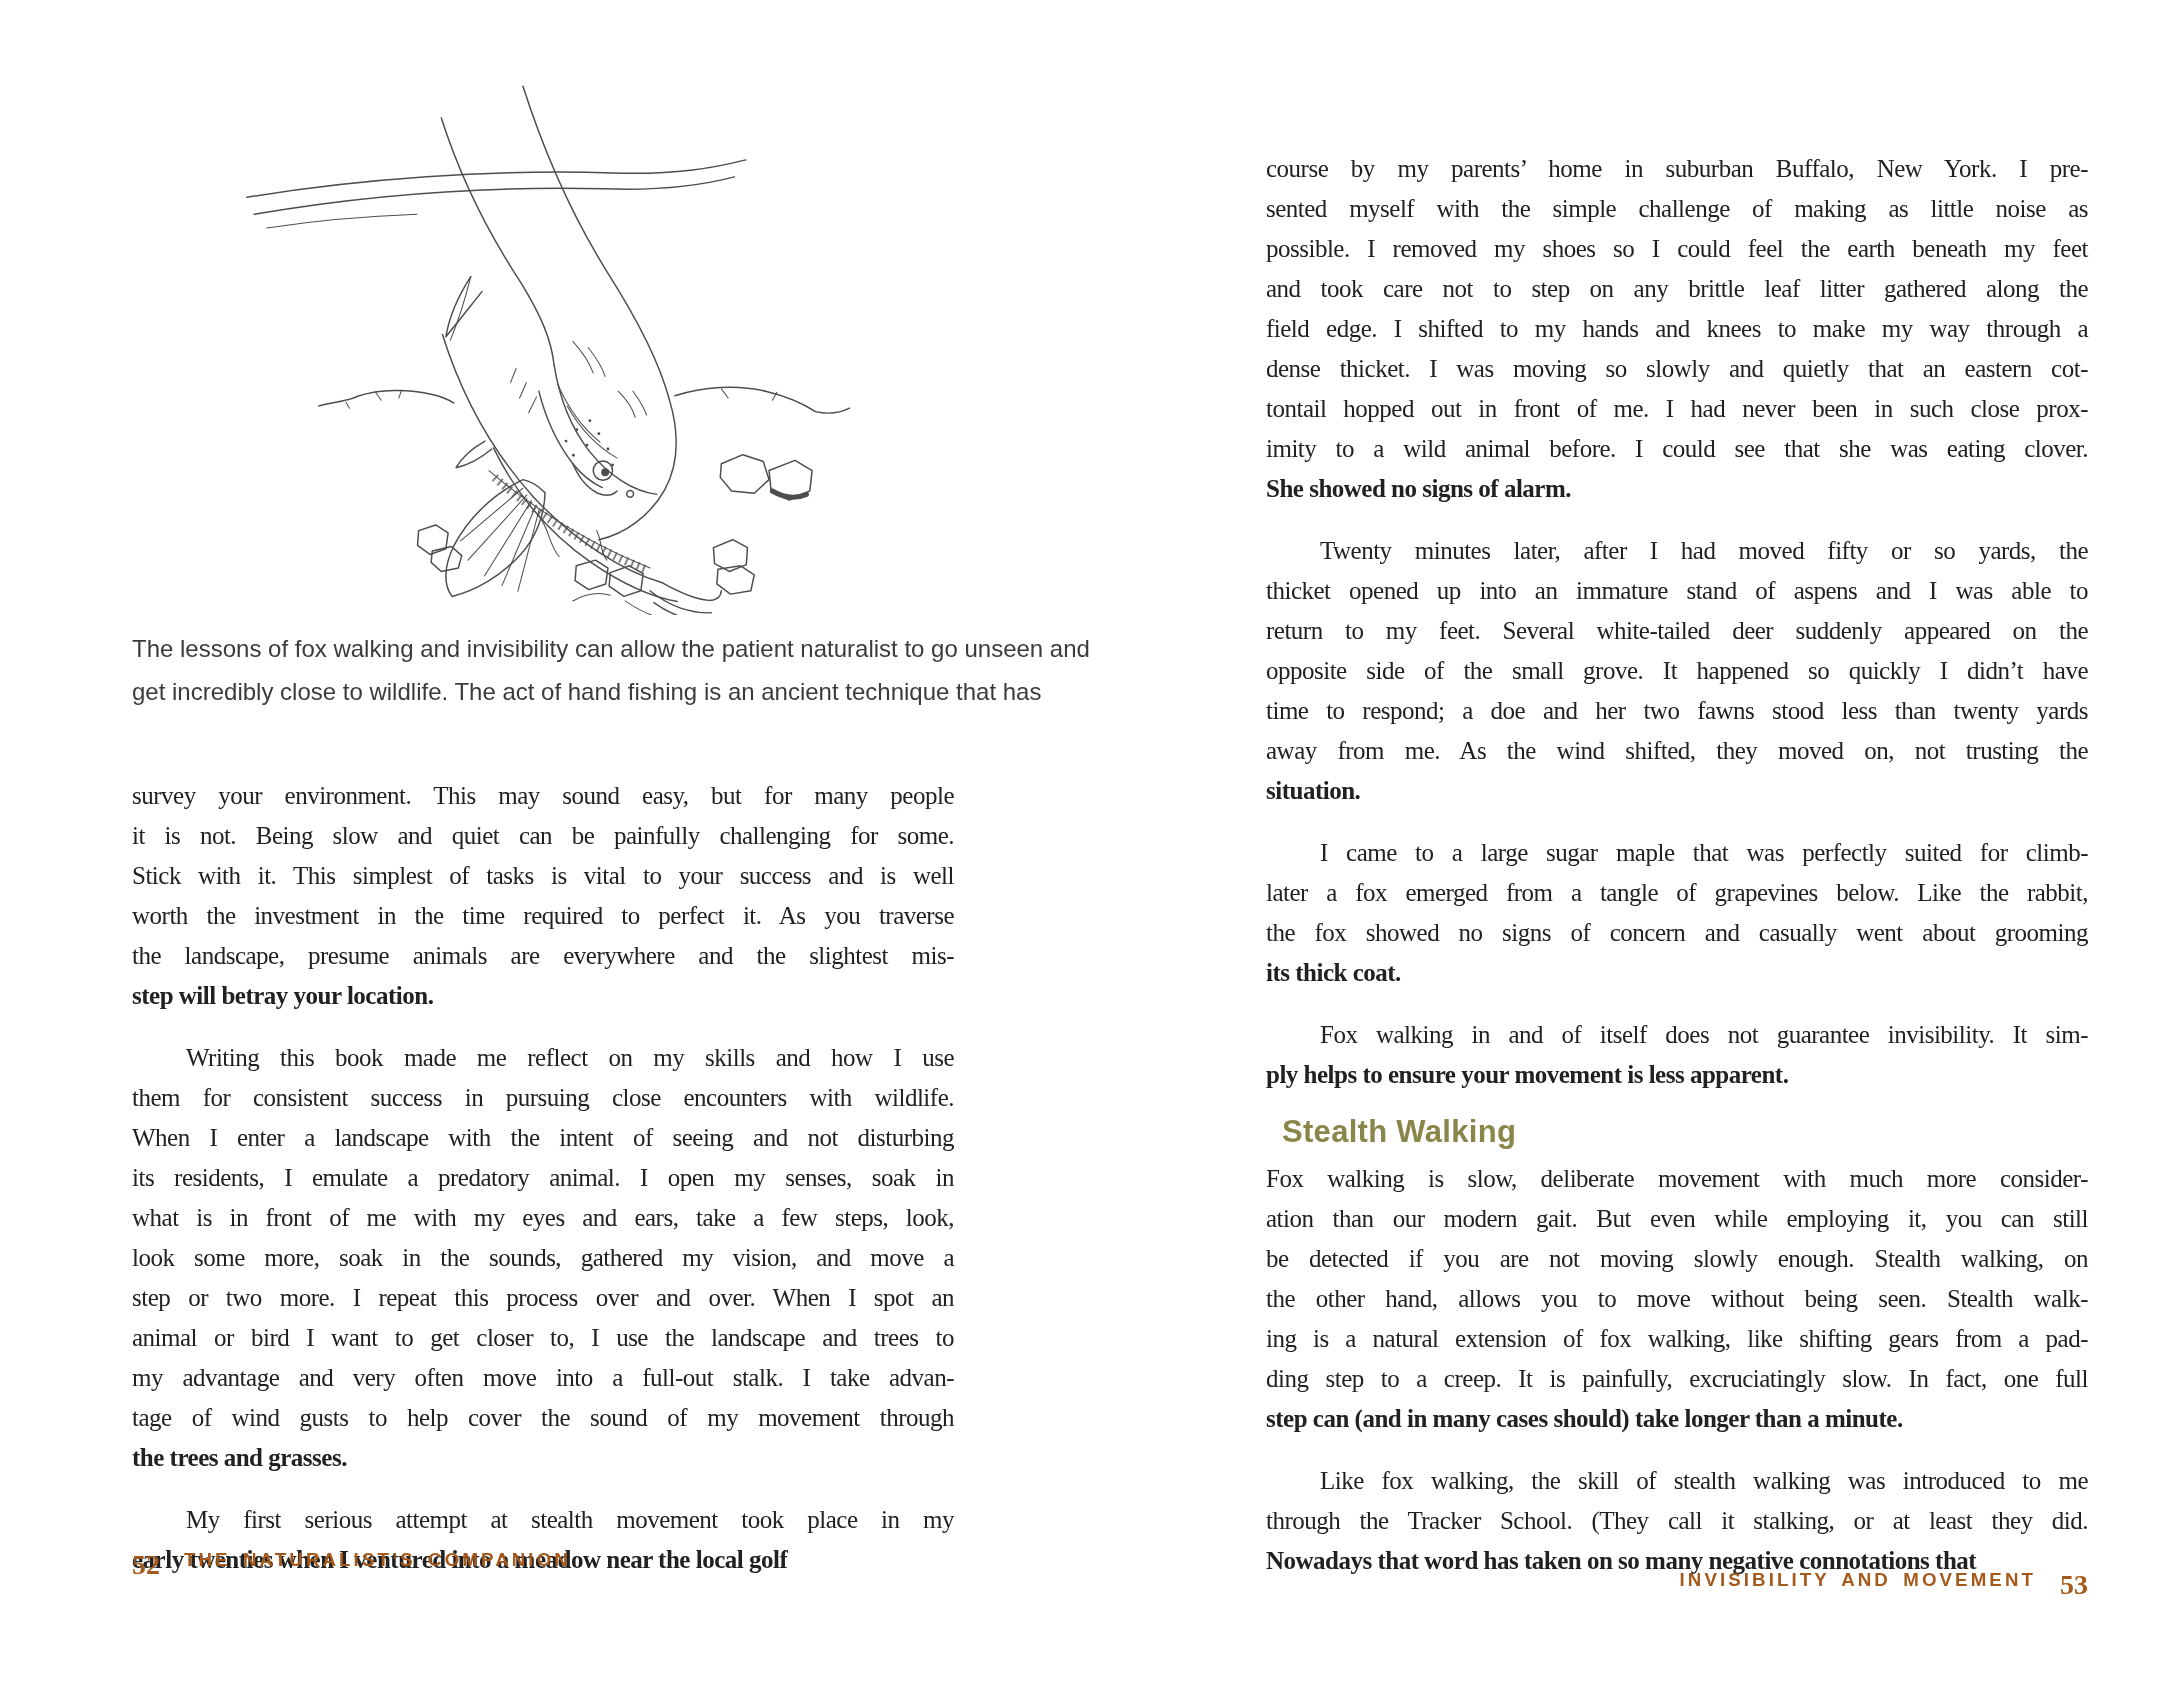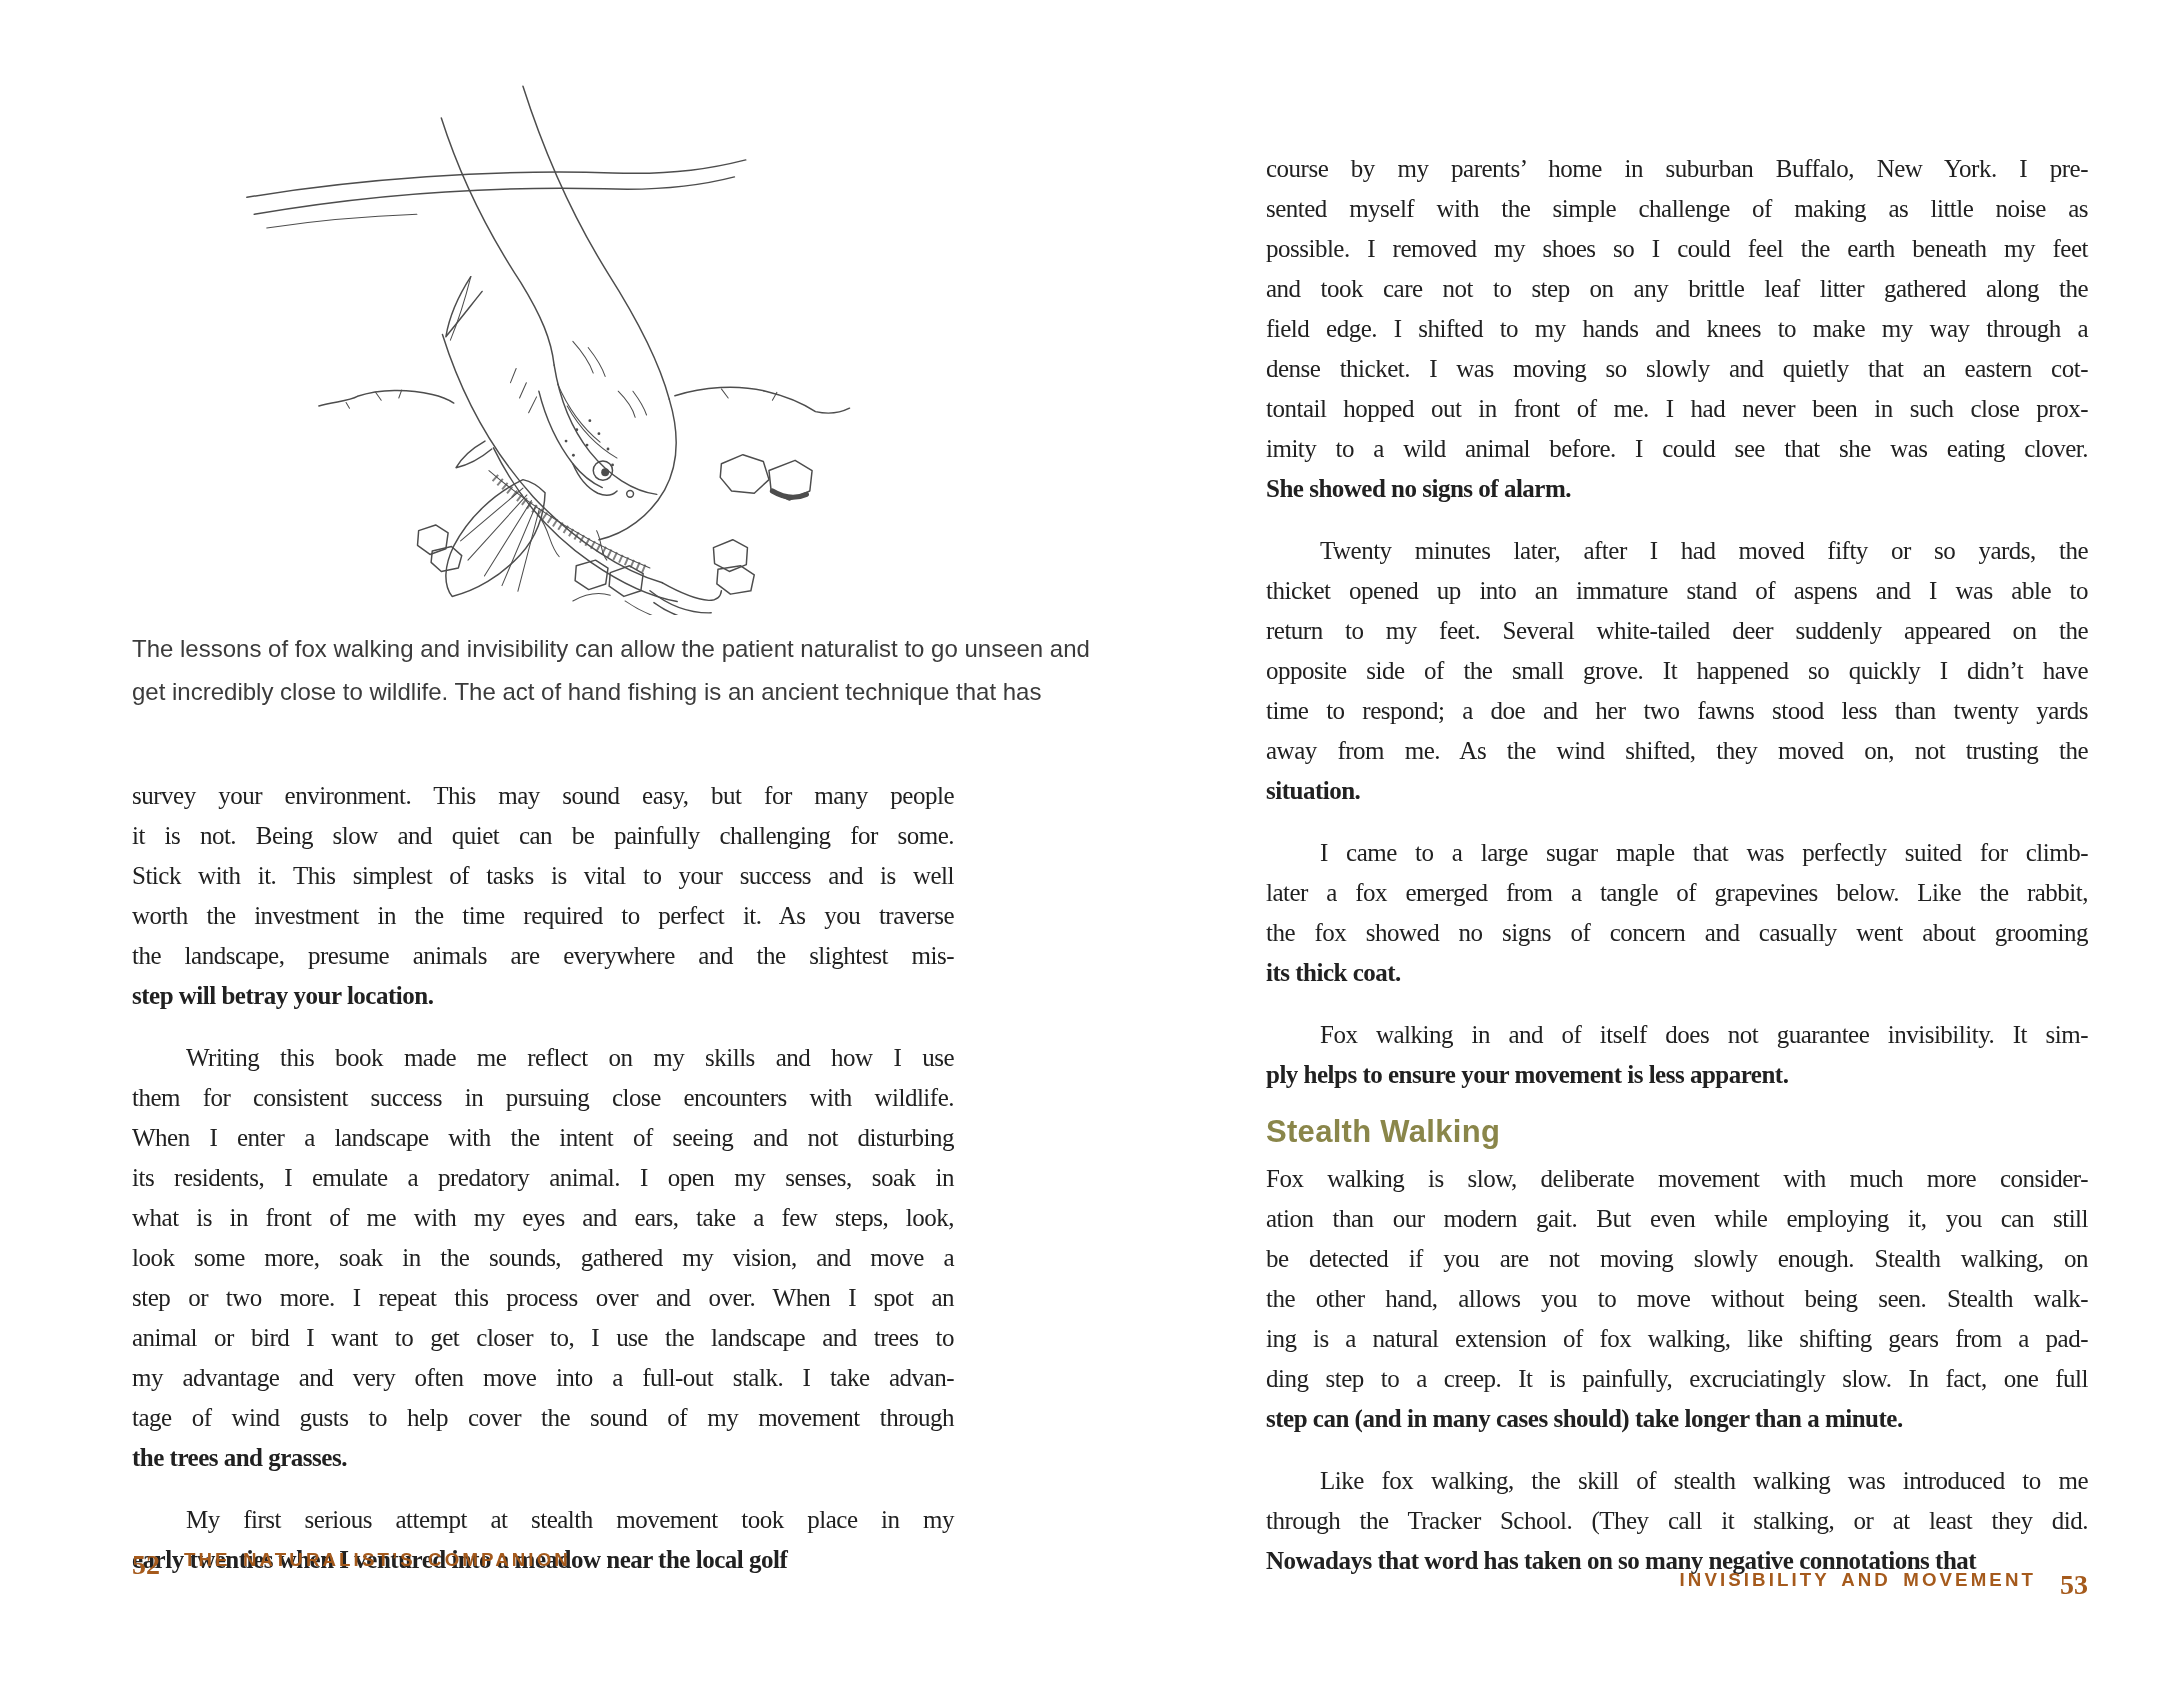--- a/index.html
+++ b/index.html
@@ -206,21 +206,21 @@
           <div class="line">time to respond; a doe and her two fawns stood less than twenty yards</div>
           <div class="line">away from me. As the wind shifted, they moved on, not trusting the</div>
           <div class="line last">situation.</div>
           <div class="line indent">I came to a large sugar maple that was perfectly suited for climb-</div>
           <div class="line">later a fox emerged from a tangle of grapevines below. Like the rabbit,</div>
           <div class="line">the fox showed no signs of concern and casually went about grooming</div>
           <div class="line last">its thick coat.</div>
           <div class="line indent">Fox walking in and of itself does not guarantee invisibility. It sim-</div>
           <div class="line last">ply helps to ensure your movement is less apparent.</div>
         </div>
-      <h2 class="section-heading" style="color: rgb(138, 134, 74);">Stealth Walking</h2>
+      <h2 class="section-heading" style="color: rgb(138, 134, 74); margin-left: 16px;">Stealth Walking</h2>
       <div>
           <div class="line">Fox walking is slow, deliberate movement with much more consider-</div>
           <div class="line">ation than our modern gait. But even while employing it, you can still</div>
           <div class="line">be detected if you are not moving slowly enough. Stealth walking, on</div>
           <div class="line">the other hand, allows you to move without being seen. Stealth walk-</div>
           <div class="line">ing is a natural extension of fox walking, like shifting gears from a pad-</div>
           <div class="line">ding step to a creep. It is painfully, excruciatingly slow. In fact, one full</div>
           <div class="line last">step can (and in many cases should) take longer than a minute.</div>
           <div class="line indent">Like fox walking, the skill of stealth walking was introduced to me</div>
           <div class="line">through the Tracker School. (They call it stalking, or at least they did.</div>

